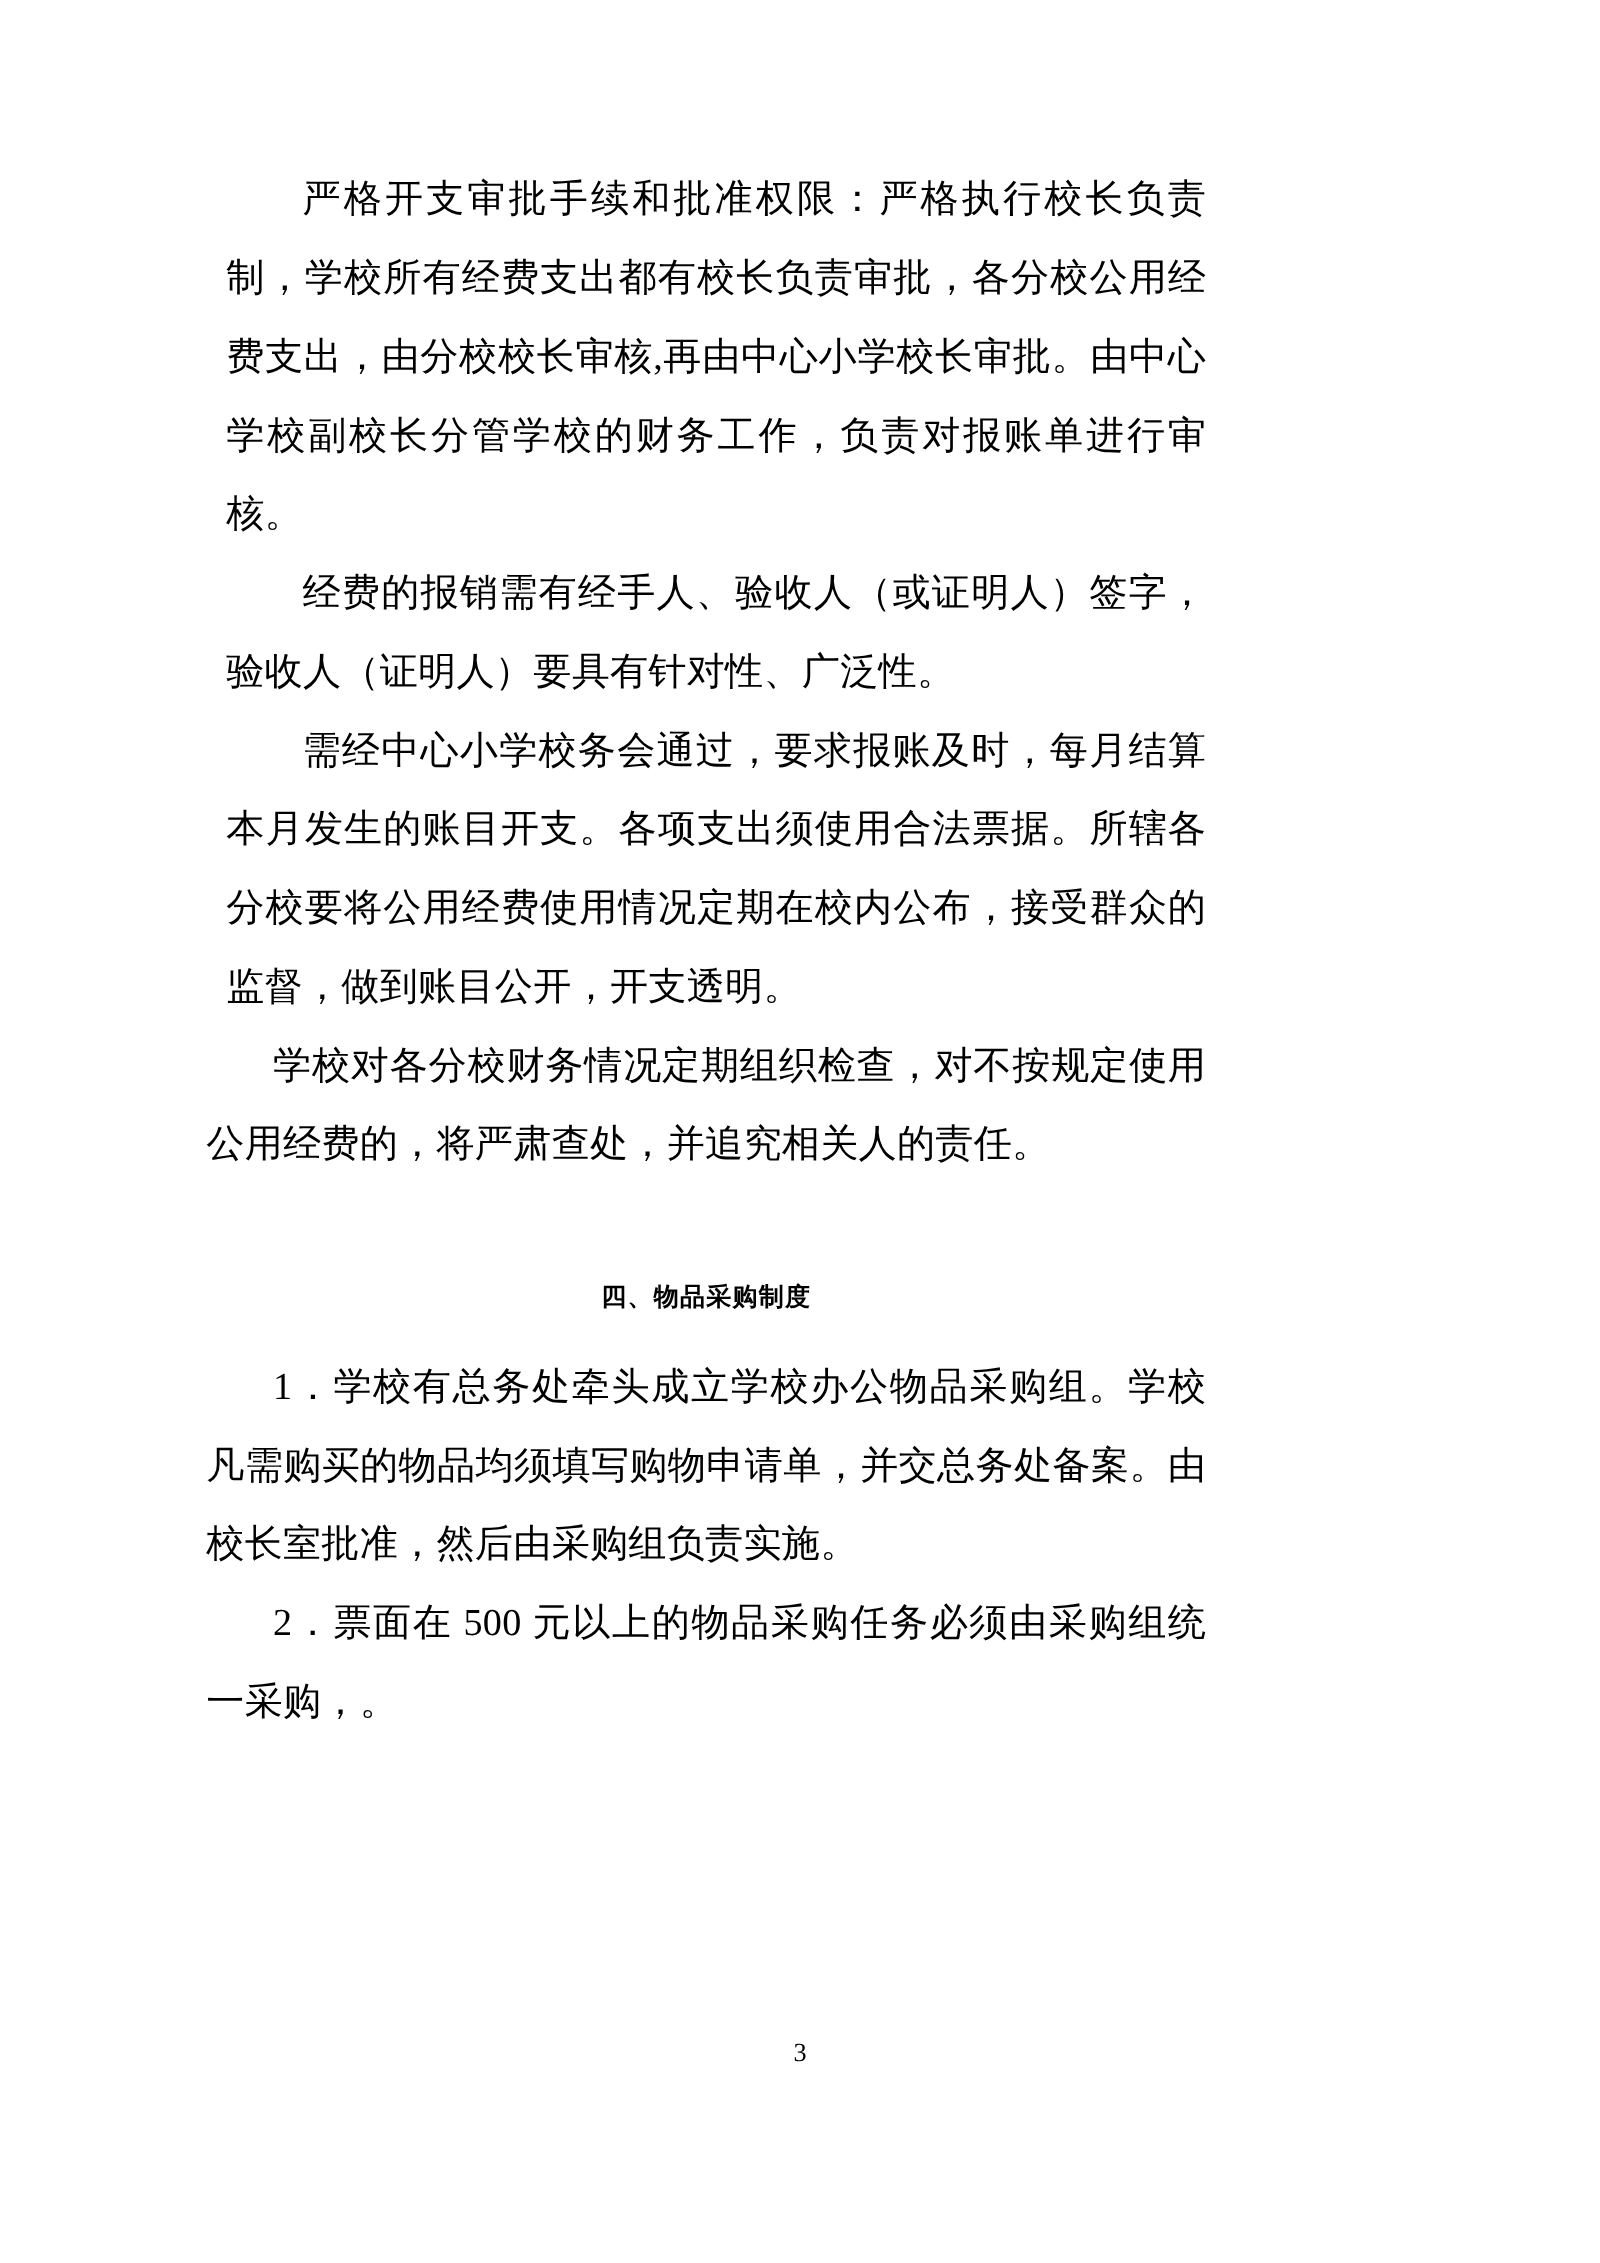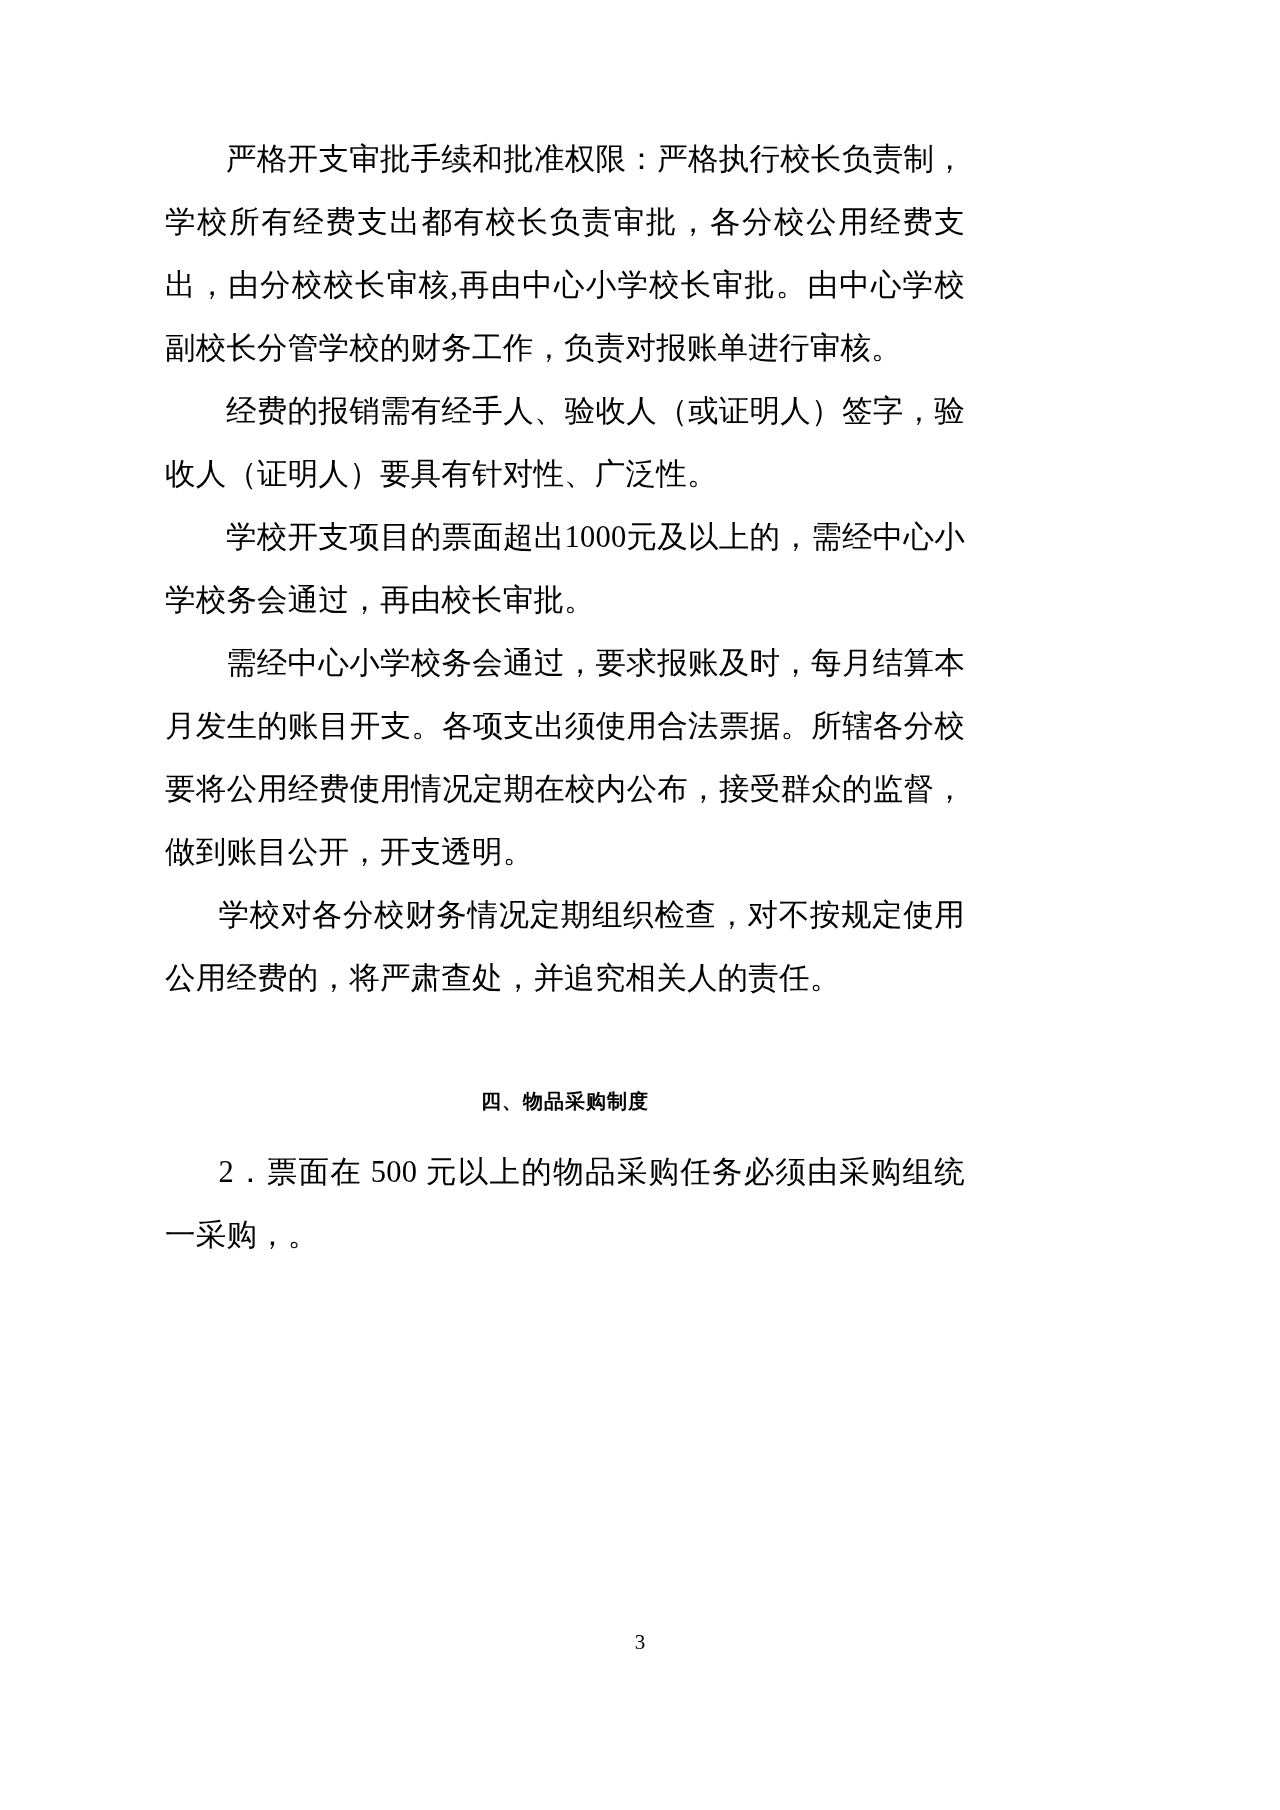--- a/index.html
+++ b/index.html
@@ -30,20 +30,21 @@
     line-height: 63px;
     text-align: justify;
     text-justify: inter-character;
     text-align-last: left;
     letter-spacing: 0.2px;
     margin: 0;
     word-break: break-all;
   }
   .para.indent {
     text-indent: 2em;
+    margin-left: 16px;
   }
   .para.indent-narrow {
     text-indent: 1.75em;
   }
   .heading {
     font-size: 20px;
     line-height: 63px;
     text-align: center;
     font-weight: bold;
     margin: 0;
@@ -67,32 +68,32 @@
 
 <div class="page">
 
   <div class="content">
 
     <p class="para indent">严格开支审批手续和批准权限：严格执行校长负责制，学校所有经费支出都有校长负责审批，各分校公用经费支出，由分校校长审核,再由中心小学校长审批。由中心学校副校长分管学校的财务工作，负责对报账单进行审核。</p>
 
 
     <p class="para indent">经费的报销需有经手人、验收人（或证明人）签字，验收人（证明人）要具有针对性、广泛性。</p>
 
-    <p class="para indent">学校开支项目的票面超出1000元及以上的，需经中心小学校务会通过，再由校长审批。</p>
 
     <p class="para indent">需经中心小学校务会通过，要求报账及时，每月结算本月发生的账目开支。各项支出须使用合法票据。所辖各分校要将公用经费使用情况定期在校内公布，接受群众的监督，做到账目公开，开支透明。</p>
 
     <p class="para indent-narrow"> 学校对各分校财务情况定期组织检查，对不按规定使用公用经费的，将严肃查处，并追究相关人的责任。</p>
 
     <div class="heading-space-before"></div>
 
     <h2 class="heading">四、物品采购制度</h2>
 
     <div class="heading-space-after"></div>
 
+    <p class="para indent-narrow">1．学校有总务处牵头成立学校办公物品采购组。学校凡需购买的物品均须填写购物申请单，并交总务处备案。由校长室批准，然后由采购组负责实施。</p>
 
     <p class="para indent-narrow">2．票面在 500 元以上的物品采购任务必须由采购组统一采购，。</p>
 
   </div>
 
   <div class="page-number">3</div>
 
 </div>
 
 </body></html>

